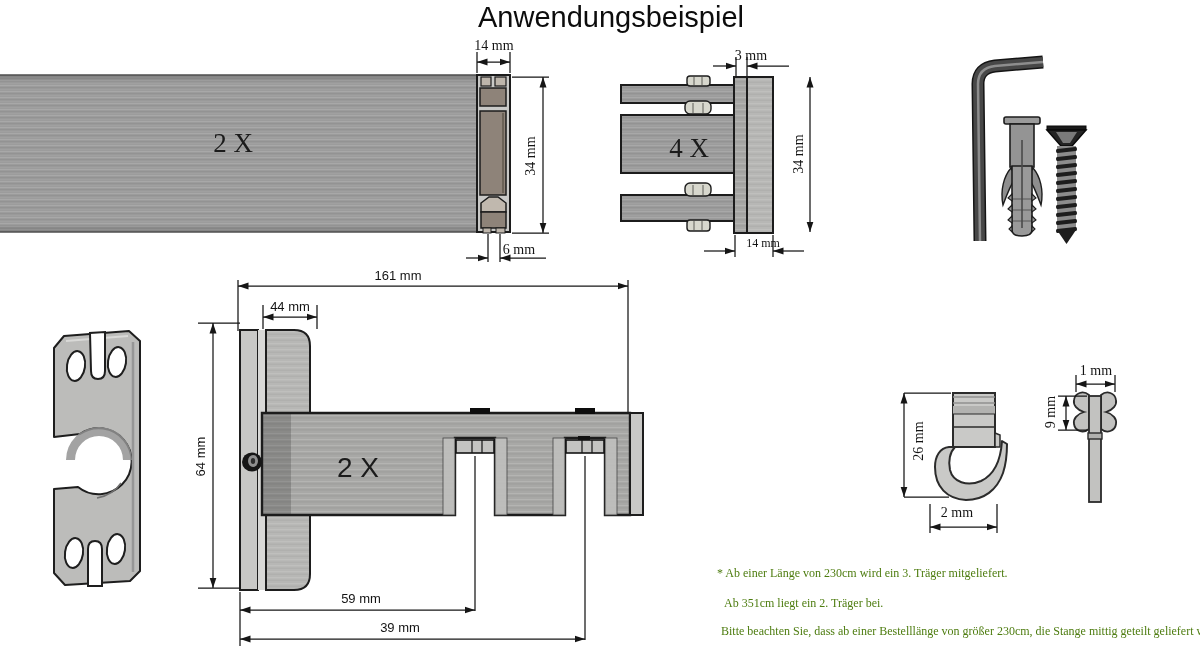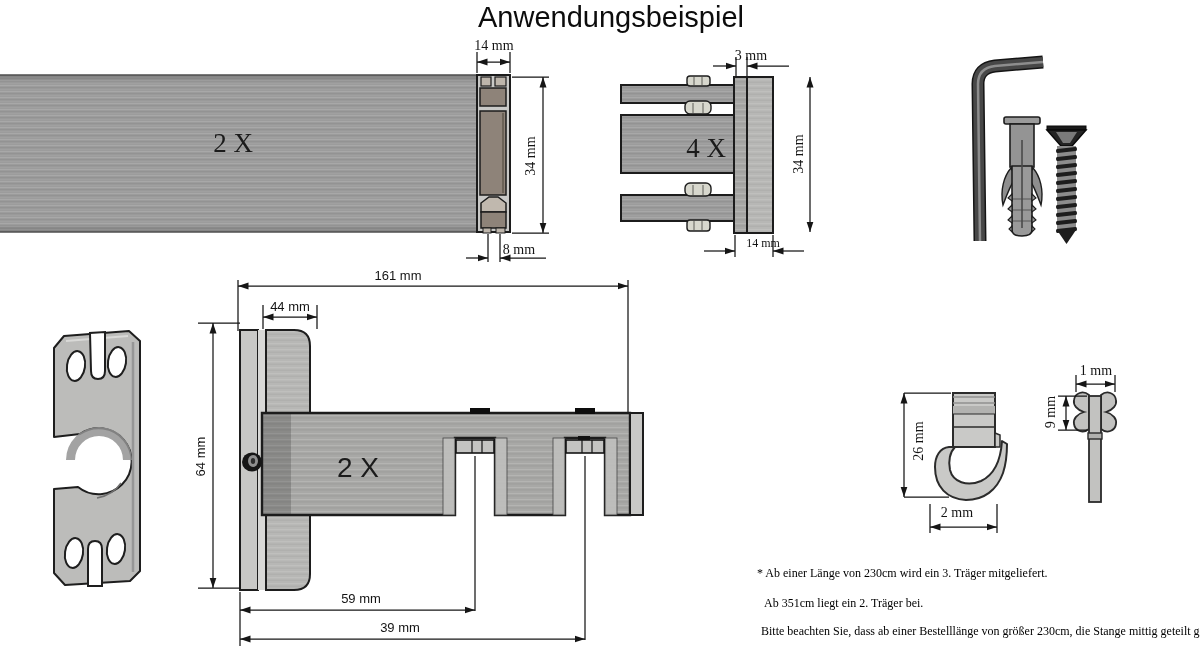--- a/index.html
+++ b/index.html
@@ -8,21 +8,21 @@
   #drawing{position:absolute;left:0;top:0;}
   .abs{position:absolute;white-space:nowrap;}
   .ctr{text-align:center;}
   .lbl{font:14px "Liberation Serif",serif;color:#141414;}
   .lbl-sm{font:12px "Liberation Serif",serif;color:#141414;}
   .sans{font:13px "Liberation Sans",sans-serif;color:#141414;}
   .qty{font:27px "Liberation Serif",serif;color:#1b1b1b;}
   .qty-sans{font:28px "Liberation Sans",sans-serif;color:#1b1b1b;}
   .rot{transform:rotate(-90deg);transform-origin:center center;}
   .title{font:29px "Liberation Sans",sans-serif;color:#0c0c0c;}
-  .note{font:12px "Liberation Serif",serif;color:#000000;margin-left:40px;}
+  .note{font:12px "Liberation Serif",serif;color:#4d7c0f;}
 </style>
 </head>
 <body>
 
 <div id="canvas">
 
   <svg id="drawing" width="1200" height="655" viewBox="0 0 1200 655">
     <defs>
       <pattern id="pRail" width="9" height="6" patternUnits="userSpaceOnUse">
         <rect width="9" height="6" fill="#9c9c9c"></rect>
@@ -239,26 +239,26 @@
       <path d="M1076,375 V392 M1115,375 V392"></path>
       <line x1="1076" y1="384" x2="1115" y2="384" marker-start="url(#arr)" marker-end="url(#arr)"></line>
       <path d="M1058,396 H1087 M1058,430 H1087"></path>
       <line x1="1066" y1="396" x2="1066" y2="430" marker-start="url(#arr)" marker-end="url(#arr)"></line>
     </g>
   </svg>
 
   <div class="abs title ctr" style="left:11px;top:1px;width:1200px">Anwendungsbeispiel</div>
 
   <div class="abs qty ctr" style="left:183px;top:128px;width:100px">2 X</div>
-  <div class="abs qty ctr" style="left:656px;top:133px;width:100px">4 X</div>
+  <div class="abs qty ctr" style="left:639px;top:133px;width:100px">4 X</div>
   <div class="abs qty-sans ctr" style="left:308px;top:452px;width:100px">2 X</div>
 
   <div class="abs lbl ctr" style="left:464px;top:38px;width:60px">14 mm</div>
   <div class="abs lbl ctr rot" style="left:501px;top:148px;width:60px">34 mm</div>
-  <div class="abs lbl ctr" style="left:489px;top:242px;width:60px">8 mm</div>
+  <div class="abs lbl ctr" style="left:489px;top:242px;width:60px">6 mm</div>
 
   <div class="abs lbl ctr" style="left:724px;top:48px;width:54px">3 mm</div>
   <div class="abs lbl ctr rot" style="left:769px;top:146px;width:60px">34 mm</div>
   <div class="abs lbl-sm ctr" style="left:733px;top:236px;width:60px">14 mm</div>
 
   <div class="abs sans ctr" style="left:348px;top:268px;width:100px">161 mm</div>
   <div class="abs sans ctr" style="left:250px;top:299px;width:80px">44 mm</div>
   <div class="abs sans ctr rot" style="left:170px;top:449px;width:60px">64 mm</div>
   <div class="abs sans ctr" style="left:311px;top:591px;width:100px">59 mm</div>
   <div class="abs sans ctr" style="left:350px;top:620px;width:100px">39 mm</div>

